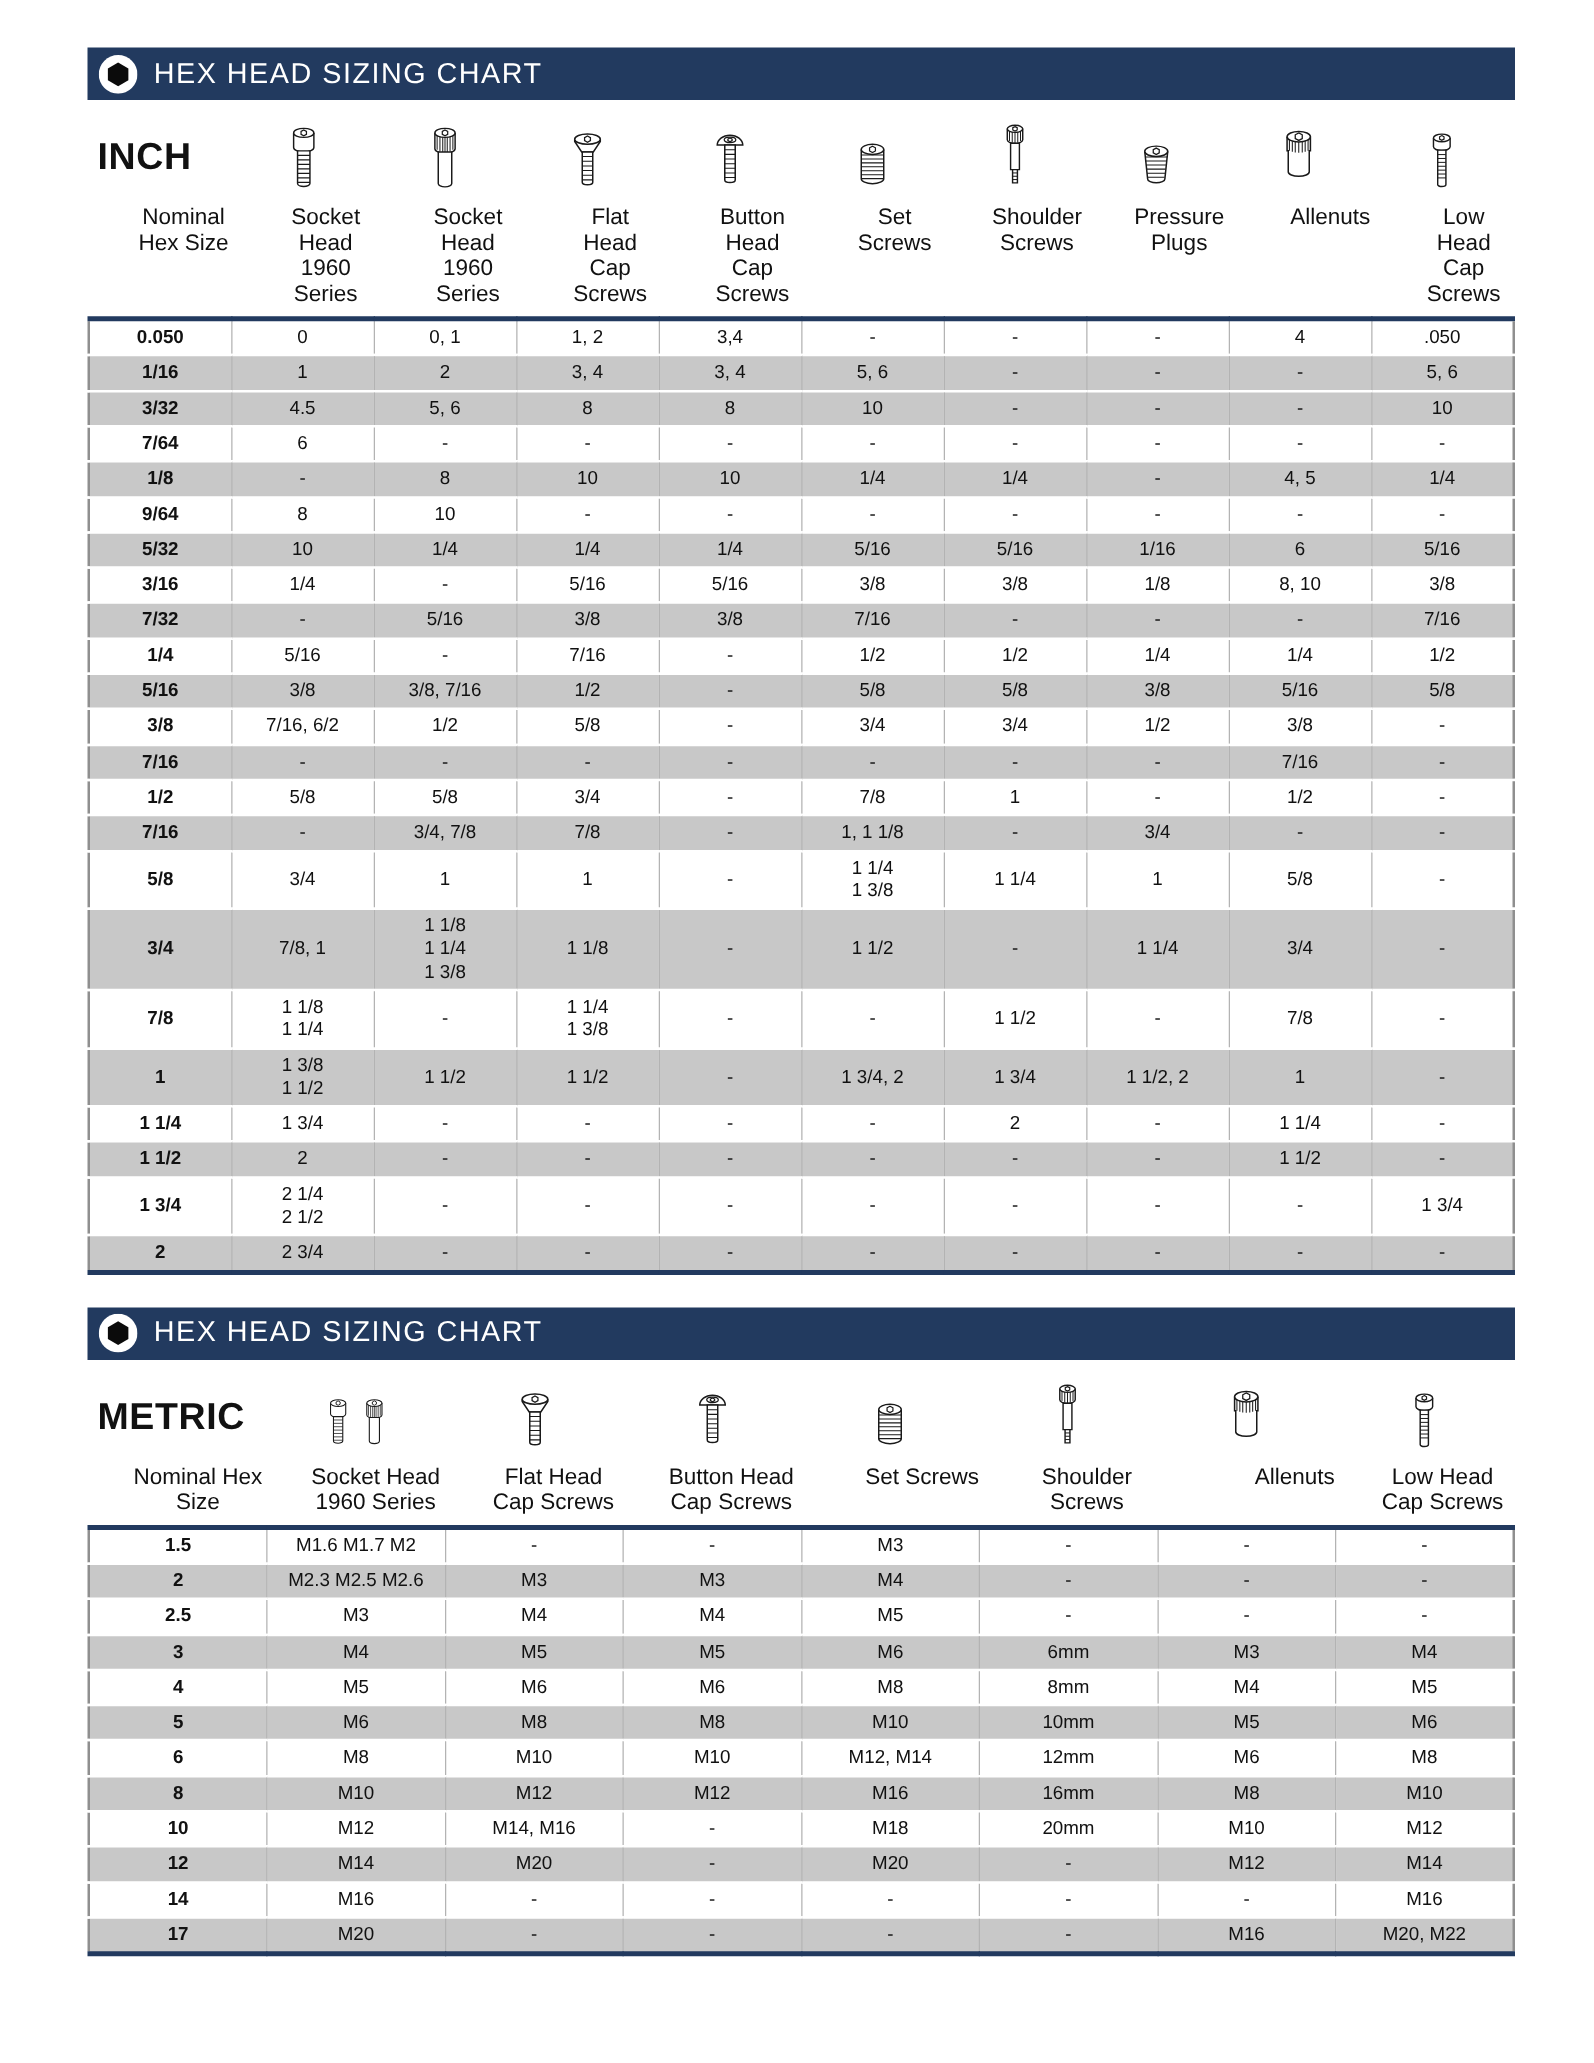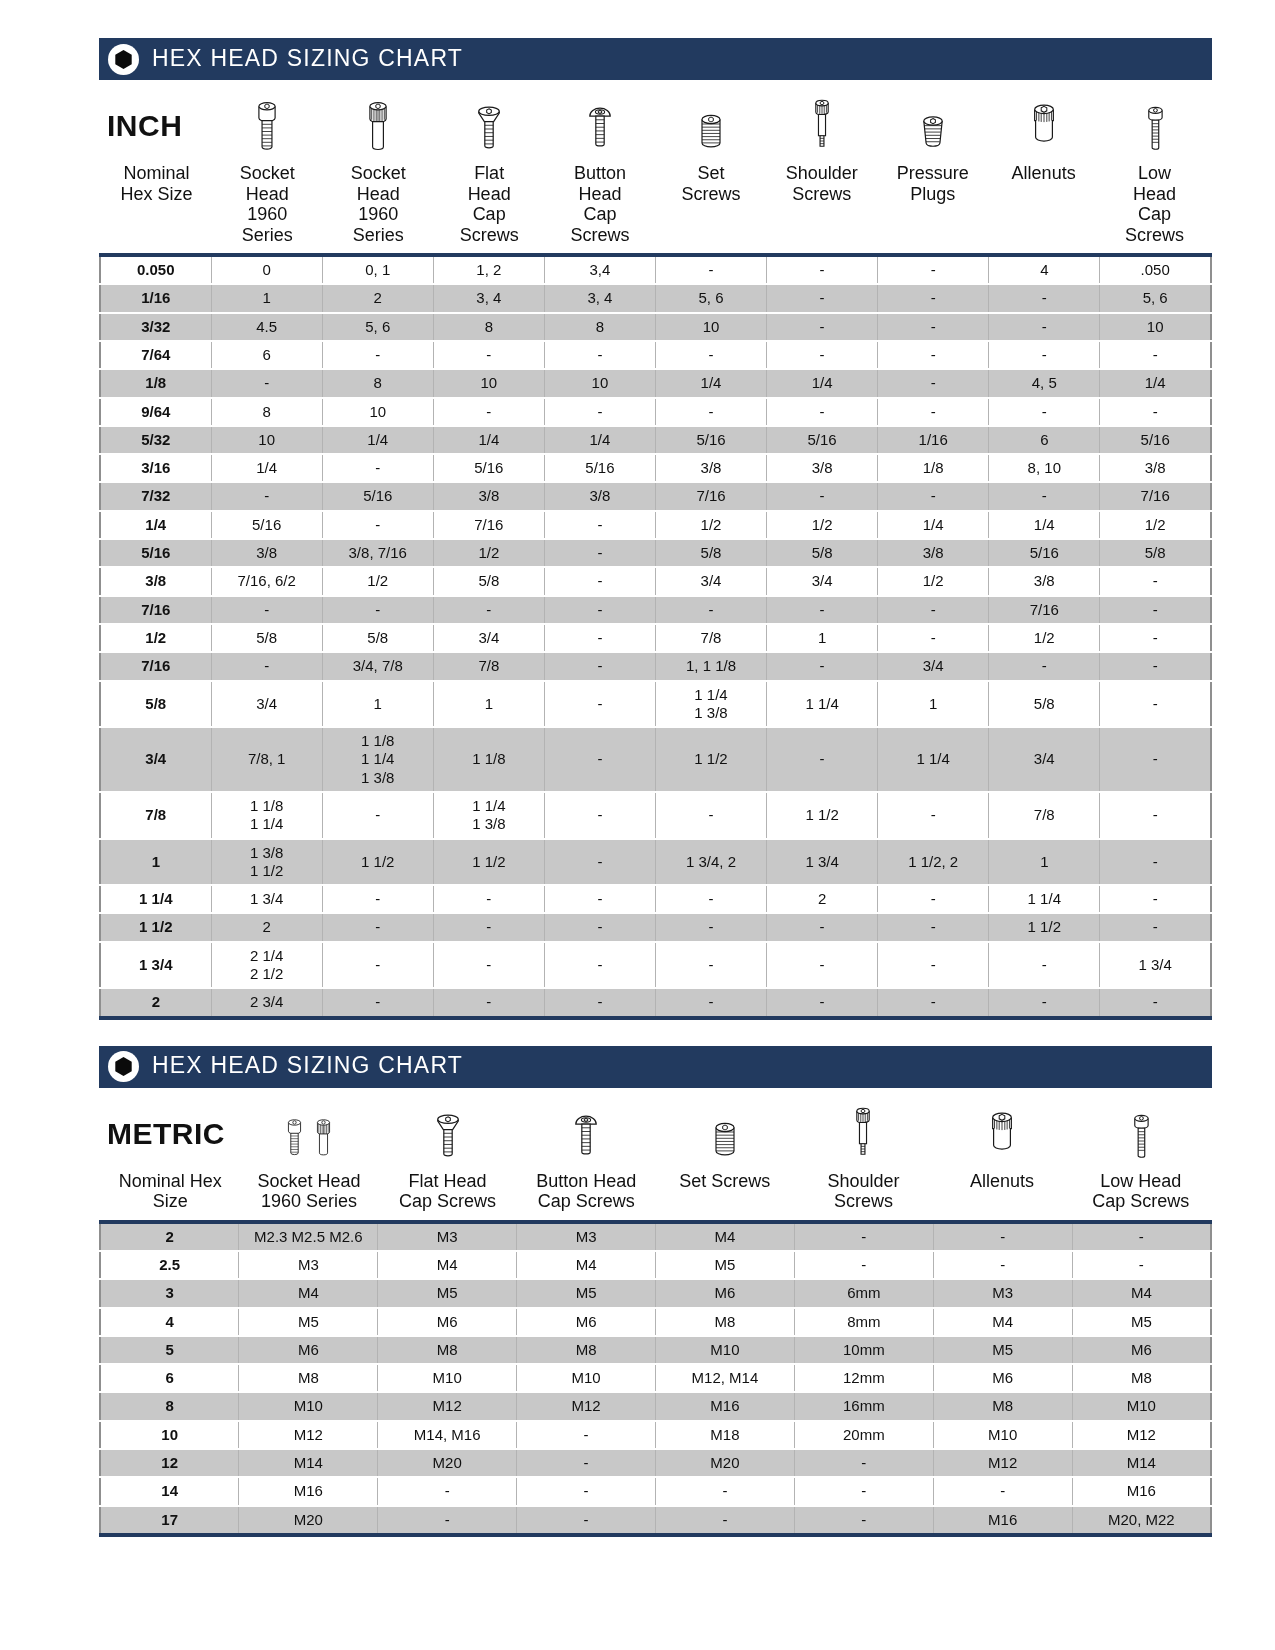--- a/index.html
+++ b/index.html
@@ -1,28 +1,28 @@
 <!DOCTYPE html>
 <html><head>
 <meta charset="utf-8">
 <style>
   html,body{margin:0;padding:0;background:#fff;}
   .page{width:1275px;height:1650px;background:#fff;font-family:"Liberation Sans",sans-serif;color:#111;overflow:hidden;}
-  .content{margin:0 63px 0 99px;padding-top:38px;}
+  .content{margin:0 63px 0 70px;padding-top:38px;}
 
   
   .banner{background:#223a5f;color:#fff;height:42px;display:flex;align-items:center;gap:13px;padding:0 9px;}
   .hex-badge{width:31px;height:31px;flex:0 0 auto;display:block;}
   .banner-title{font-size:23px;letter-spacing:1.2px;font-weight:400;padding-bottom:2px;}
 
   
   .col-headers{display:grid;padding:16px 2px 8px 2px;}
   .inch .col-headers{grid-template-columns:repeat(10,1fr);}
   .metric .col-headers{grid-template-columns:repeat(8,1fr);}
-  .hdr-cell{display:flex;flex-direction:column;align-items:center;}
+  .hdr-cell{display:flex;flex-direction:column;align-items:flex-end;}
   .icon-box{height:60px;display:flex;align-items:flex-end;justify-content:center;gap:2px;width:100%;}
   .icon-box.big-in-box{align-items:center;justify-content:flex-start;padding-left:6px;box-sizing:border-box;}
   .section-label{font-size:30px;font-weight:bold;letter-spacing:.5px;}
   .hdr-label{margin-top:7px;font-size:18px;line-height:1.14;text-align:center;}
   .inch .hdr-label{max-width:78px;}
   .metric .hdr-label{max-width:112px;}
 
   
   table.size-table{border-collapse:collapse;width:100%;table-layout:fixed;
     border-top:4px solid #223a5f;border-bottom:4px solid #223a5f;
@@ -564,20 +564,30 @@
                 <polygon class="nf" points="18.5,5.9 20.5,7 20.5,9 18.5,10.1 16.5,9 16.5,7"></polygon>
                 <path class="ln" d="M14.8 19 h7.4 v31 a3.7 1.8 0 0 1 -7.4 0 z"></path>
                 <path class="th" d="M14.8 23 h7.4 M14.8 26.5 h7.4 M14.8 30 h7.4 M14.8 33.5 h7.4 M14.8 37 h7.4 M14.8 40.5 h7.4 M14.8 44 h7.4"></path>
               </svg>
             </div>
             <div class="hdr-label">Low Head Cap Screws</div>
           </div>
         </div>
       <table class="size-table">
         <tbody id="metric-body">
+            <tr>
+              <td class="size-col">1.5</td>
+              <td>M1.6 M1.7 M2</td>
+              <td>-</td>
+              <td>-</td>
+              <td>M3</td>
+              <td>-</td>
+              <td>-</td>
+              <td>-</td>
+            </tr>
             <tr class="alt">
               <td class="size-col">2</td>
               <td>M2.3 M2.5 M2.6</td>
               <td>M3</td>
               <td>M3</td>
               <td>M4</td>
               <td>-</td>
               <td>-</td>
               <td>-</td>
             </tr>

